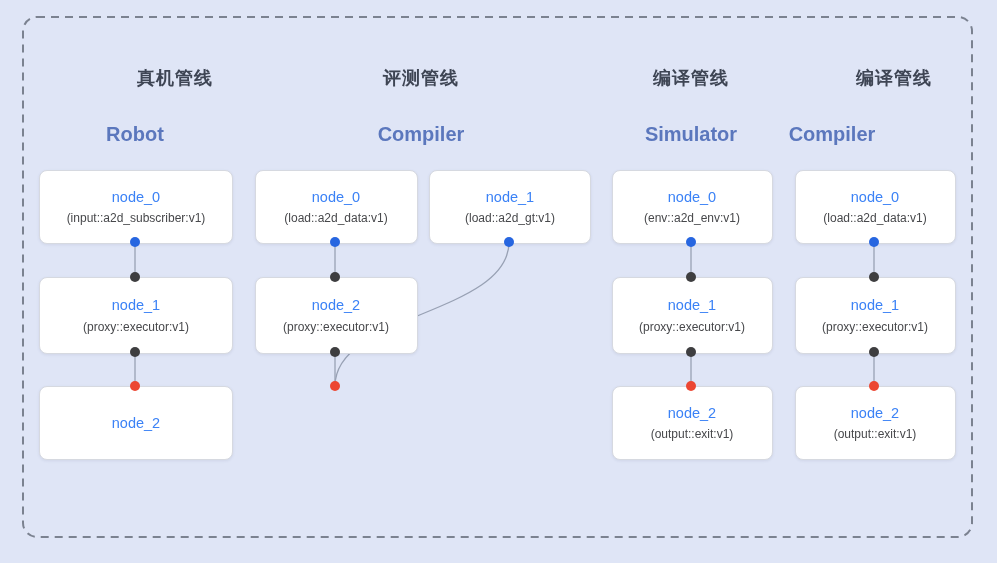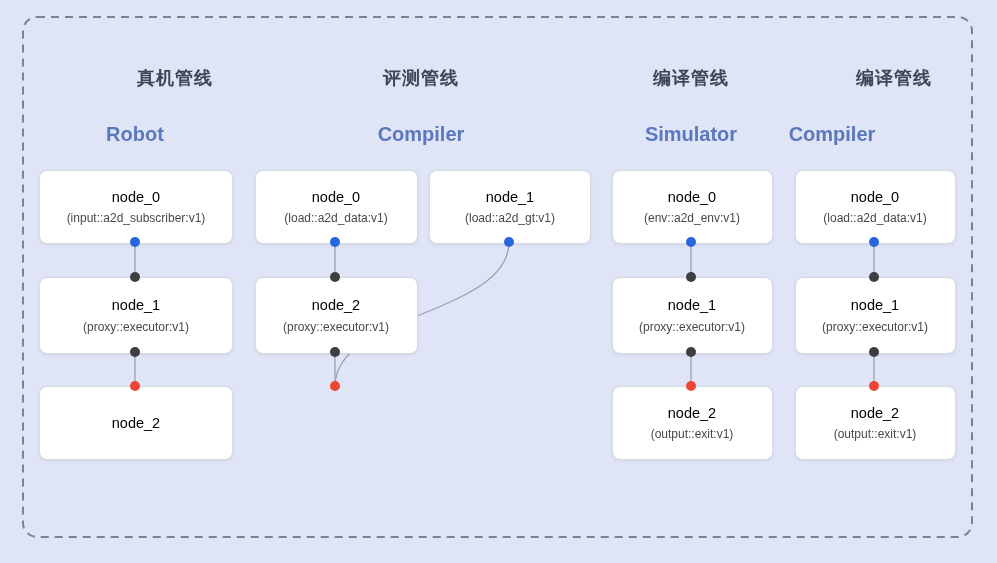--- a/index.html
+++ b/index.html
@@ -9,21 +9,21 @@
   }
   #edge-layer{position:absolute;left:0;top:0;z-index:1;}
   #nodes-layer{position:absolute;left:0;top:0;width:100%;height:100%;z-index:2;}
   .edge{fill:none;stroke:#98a1b4;stroke-width:1.3px;}
   #dashed-border{fill:none;stroke:#7b8290;stroke-width:2px;stroke-dasharray:8 6;}
   .node-box{
     position:absolute;background:#ffffff;border:1px solid #d6d9e0;border-radius:8px;
     display:flex;flex-direction:column;align-items:center;justify-content:center;gap:3px;
     box-shadow:0 1px 3px rgba(70,80,120,0.10);
   }
-  .node-name{font-size:14.5px;color:#000000;line-height:1.4;}
+  .node-name{font-size:14.5px;color:#3b82f6;line-height:1.4;}
   .node-type{font-size:12px;color:#47484b;line-height:1.4;white-space:nowrap;}
   .port-dot{position:absolute;width:10px;height:10px;border-radius:50%;z-index:3;}
   .title-cn{
     position:absolute;transform:translateX(-50%);white-space:nowrap;
     font-size:18px;font-weight:700;color:#3e4554;letter-spacing:1px;
   }
   .title-en{
     position:absolute;transform:translateX(-50%);white-space:nowrap;
     font-size:20px;font-weight:700;color:#5b77bd;
   }

